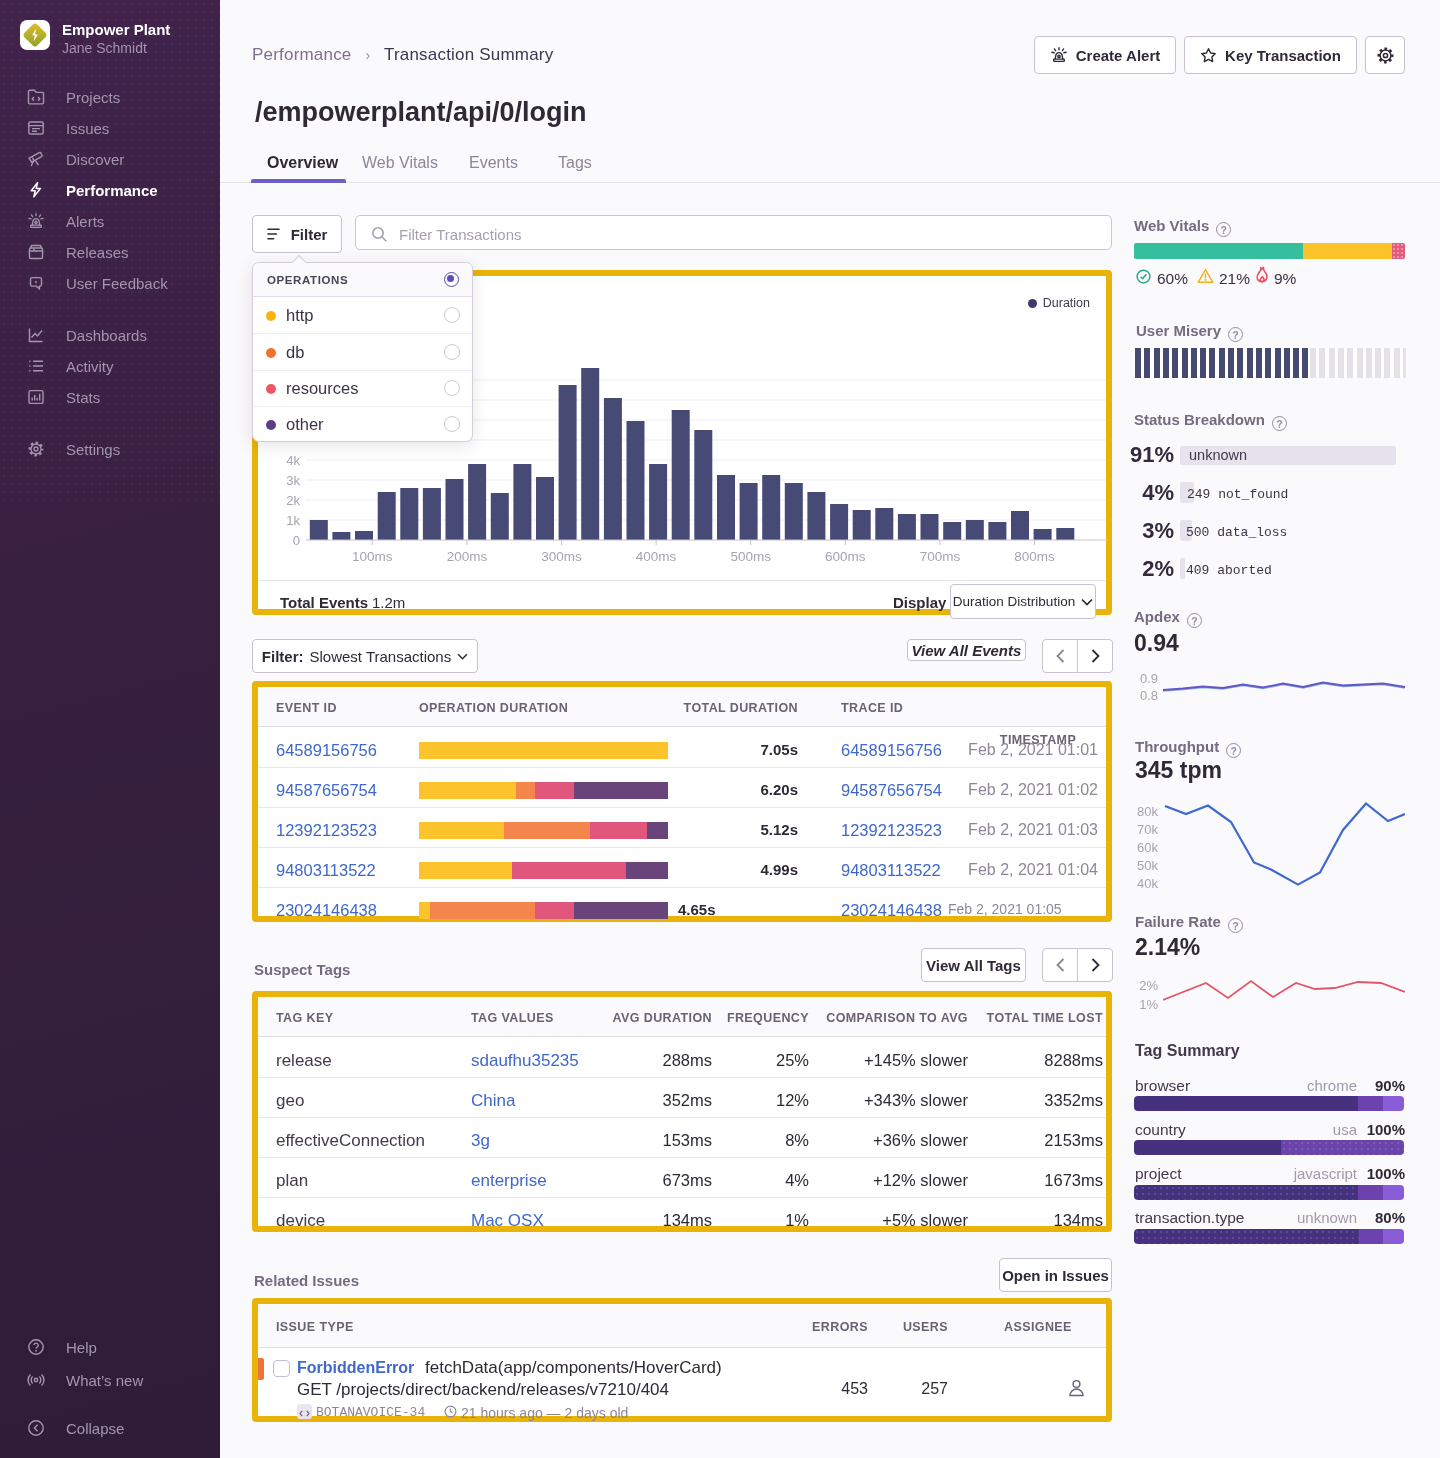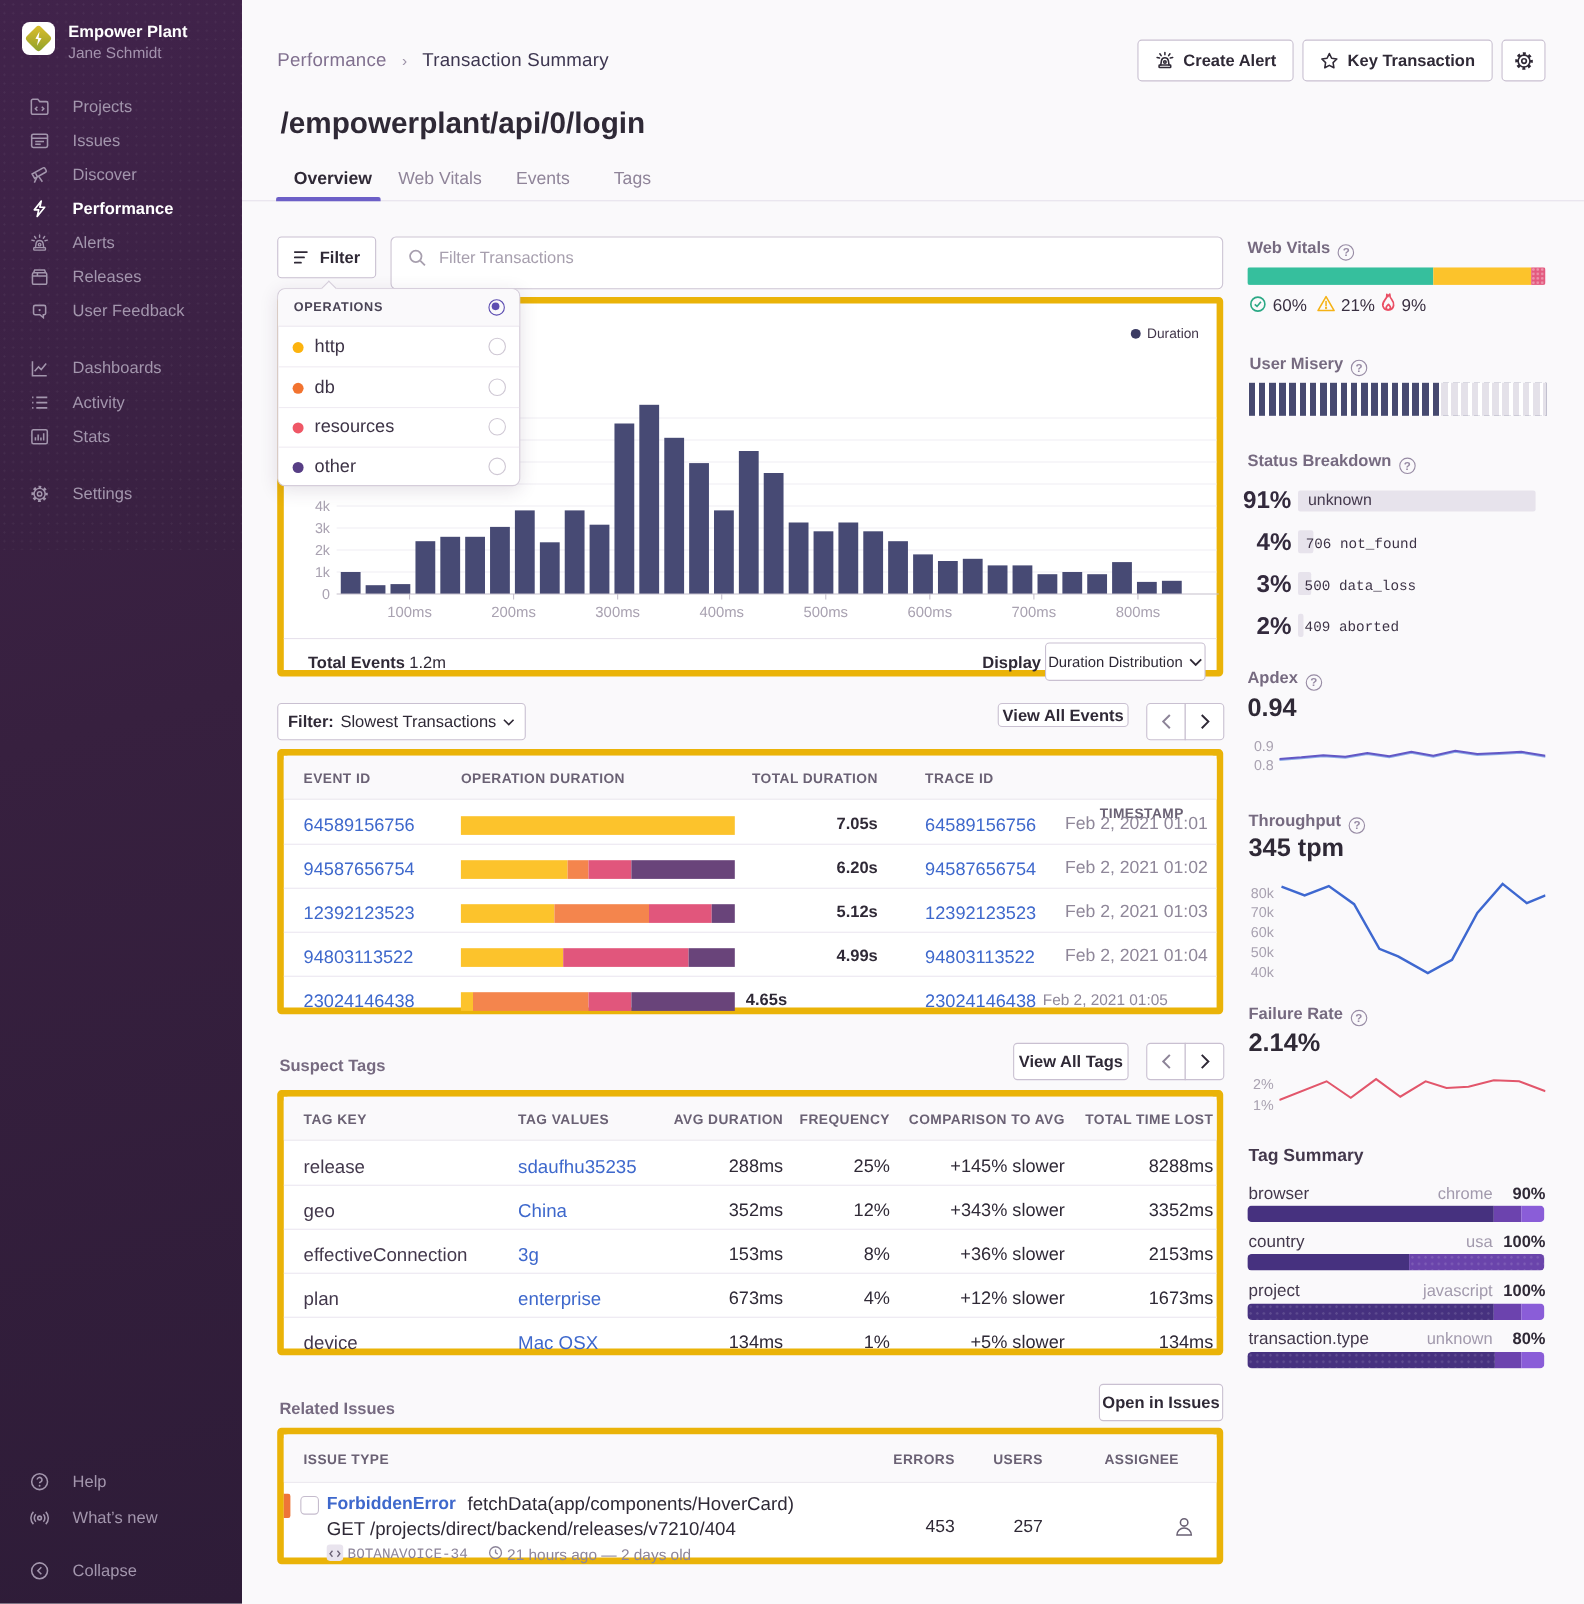--- a/index.html
+++ b/index.html
@@ -197,21 +197,21 @@
 <div class="tab" style="left:469px;">Events</div>
 <div class="tab" style="left:558px;">Tags</div>
 <div class="tabline"></div>
 <div class="tabunder"></div>
 
 <div class="btn" style="left:252px; top:215px; width:90px; height:38px;">
   <svg width="16" height="14" viewBox="0 0 16 14" stroke="#2f2936" stroke-width="1.6" stroke-linecap="round">
       <path d="M1 2.2 H12 M1 7 H9.4 M1 11.8 H6.6"></path>
     </svg>
   Filter</div>
-<div class="abs" style="left:355px; top:215px; width:757px; height:48px; background:#fff; border:1px solid #cdc5d4; border-radius:5px;">
+<div class="abs" style="left:355px; top:215px; width:757px; height:35px; background:#fff; border:1px solid #cdc5d4; border-radius:5px;">
   <svg style="position:absolute;left:15px;top:10px;" width="17" height="17" viewBox="0 0 17 17" fill="none" stroke="#a79fae" stroke-width="1.6">
       <circle cx="7" cy="7" r="5.2"></circle>
       <path d="M11 11 L15.3 15.3"></path>
     </svg>
   <span style="position:absolute; left:43px; top:10px; font-size:15px; color:#a79fae;">Filter Transactions</span>
 </div>
 
 <div class="card" id="chartcard" style="left:252px; top:270px; width:860px; height:345px;">
   <div class="abs" style="right:16px; top:20px; font-size:12.5px; color:#43384c;"><span style="display:inline-block;width:9px;height:9px;border-radius:50%;background:#3b3b63;margin-right:6px;vertical-align:-0.5px;"></span>Duration</div>
   <svg id="histsvg" style="position:absolute; left:0; top:0;" width="858" height="305" viewBox="0 0 858 305">
@@ -301,21 +301,21 @@
   <div class="ditem" style="top:34px;"><span class="dot" style="background:#fcb30e;"></span>http<span class="radio"></span></div>
   <div class="ditem" style="top:71px;"><span class="dot" style="background:#f2732f;"></span>db<span class="radio"></span></div>
   <div class="ditem" style="top:107px;"><span class="dot" style="background:#ef5766;"></span>resources<span class="radio"></span></div>
   <div class="ditem" style="top:143px;"><span class="dot" style="background:#573e85;"></span>other<span class="radio"></span></div>
 </div>
 
 <div class="btn" style="left:252px; top:639px; width:226px; height:34px; font-weight:normal; gap:6px;"><b>Filter:</b> Slowest Transactions
   <svg width="11" height="7" viewBox="0 0 12 8" fill="none" stroke="#2f2936" stroke-width="1.7">
       <path d="M1 1.5 L6 6.5 L11 1.5"></path>
     </svg></div>
-<div class="btn" style="left:907px; top:639px; width:119px; height:22px;">View All Events</div>
+<div class="btn" style="left:907px; top:639px; width:119px; height:22px;font-style:italic;">View All Events</div>
 <div class="btn" style="left:1042px; top:639px; width:36px; height:34px; border-radius:4px 0 0 4px;">
     <svg width="9" height="14" viewBox="0 0 9 14" fill="none" stroke="#8d8498" stroke-width="1.8">
       <path d="M7.5 1 L1.5 7 L7.5 13"></path>
     </svg>
   </div>
 <div class="btn" style="left:1077px; top:639px; width:36px; height:34px; border-radius:0 4px 4px 0;">
     <svg width="9" height="14" viewBox="0 0 9 14" fill="none" stroke="#2f2936" stroke-width="1.8">
       <path d="M1.5 1 L7.5 7 L1.5 13"></path>
     </svg>
   </div>
@@ -487,21 +487,21 @@
 <div class="abs" style="left:1135px; top:348px; width:271px; height:30px; background:repeating-linear-gradient(90deg,#474a70 0px,#474a70 6px,#ffffff 6px,#ffffff 9.3px);"></div>
 <div class="abs" style="left:1310px; top:348px; width:96px; height:30px; background:repeating-linear-gradient(90deg,#e4e1e9 0px,#e4e1e9 6px,#ffffff 6px,#ffffff 9.3px);"></div>
 
 <div class="rtitle" style="left:1134px; top:411px;">Status Breakdown<span class="qm">?</span></div>
 <div class="abs" style="left:1114px; top:442px; width:60px; text-align:right; font-size:22px; font-weight:600; color:#332a3d;">91%</div>
 <div class="abs" style="left:1180px; top:446px; width:216px; height:19px; background:#e7e3ec; border-radius:2px;">
     <span style="position:absolute; left:9px; top:1px; font-size:14.5px; color:#43384c;">unknown</span>
   </div>
 <div class="abs" style="left:1114px; top:480px; width:60px; text-align:right; font-size:22px; font-weight:600; color:#332a3d;">4%</div>
 <div class="abs" style="left:1180px; top:482px; width:14px; height:21px; background:#e7e3ec; border-radius:2px;"></div>
-<div class="abs" style="left:1187px; top:487px; font-size:13px; color:#3d3346; font-family:'Liberation Mono',monospace;">706 not_found</div>
+<div class="abs" style="left:1187px; top:487px; font-size:13px; color:#3d3346; font-family:'Liberation Mono',monospace;">249 not_found</div>
 <div class="abs" style="left:1114px; top:518px; width:60px; text-align:right; font-size:22px; font-weight:600; color:#332a3d;">3%</div>
 <div class="abs" style="left:1180px; top:520px; width:12px; height:21px; background:#e7e3ec; border-radius:2px;"></div>
 <div class="abs" style="left:1186px; top:525px; font-size:13px; color:#3d3346; font-family:'Liberation Mono',monospace;">500 data_loss</div>
 <div class="abs" style="left:1114px; top:556px; width:60px; text-align:right; font-size:22px; font-weight:600; color:#332a3d;">2%</div>
 <div class="abs" style="left:1180px; top:558px; width:5px; height:21px; background:#e7e3ec; border-radius:2px;"></div>
 <div class="abs" style="left:1186px; top:563px; font-size:13px; color:#3d3346; font-family:'Liberation Mono',monospace;">409 aborted</div>
 
 <div class="rtitle" style="left:1134px; top:608px;">Apdex<span class="qm">?</span></div>
 <div class="bignum" style="left:1134px; top:630px;">0.94</div>
 <div class="axlab" style="left:1134px; top:671px; width:24px;">0.9</div>

